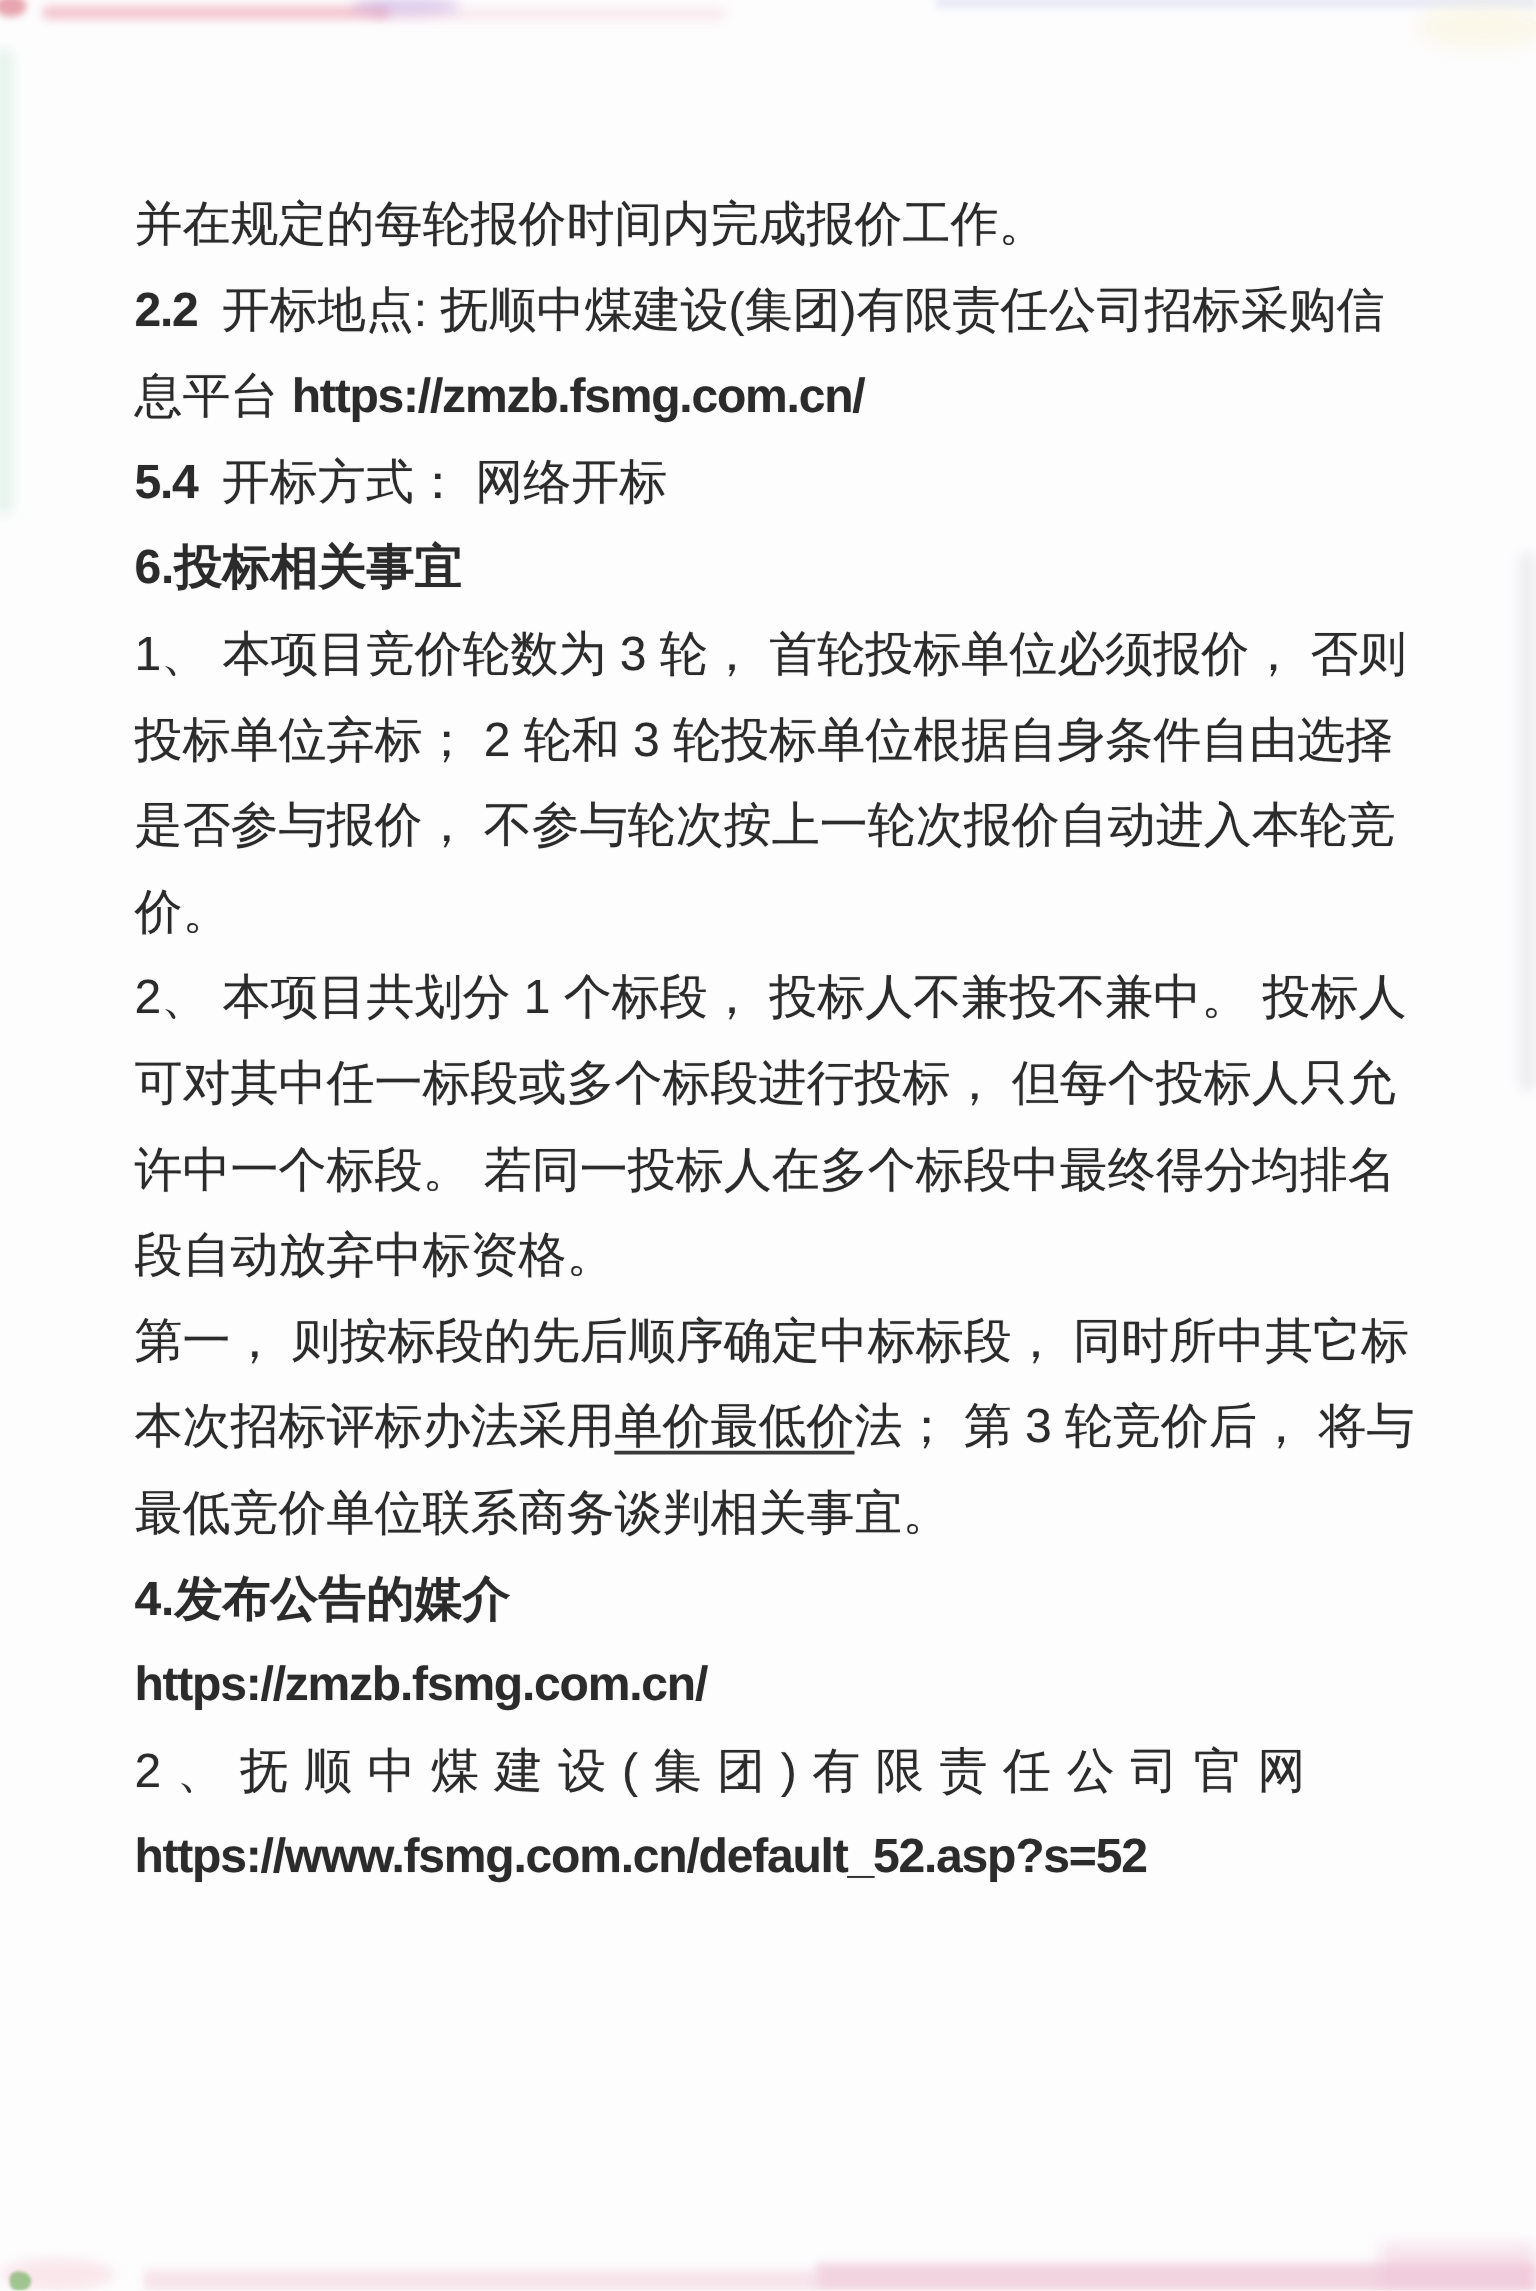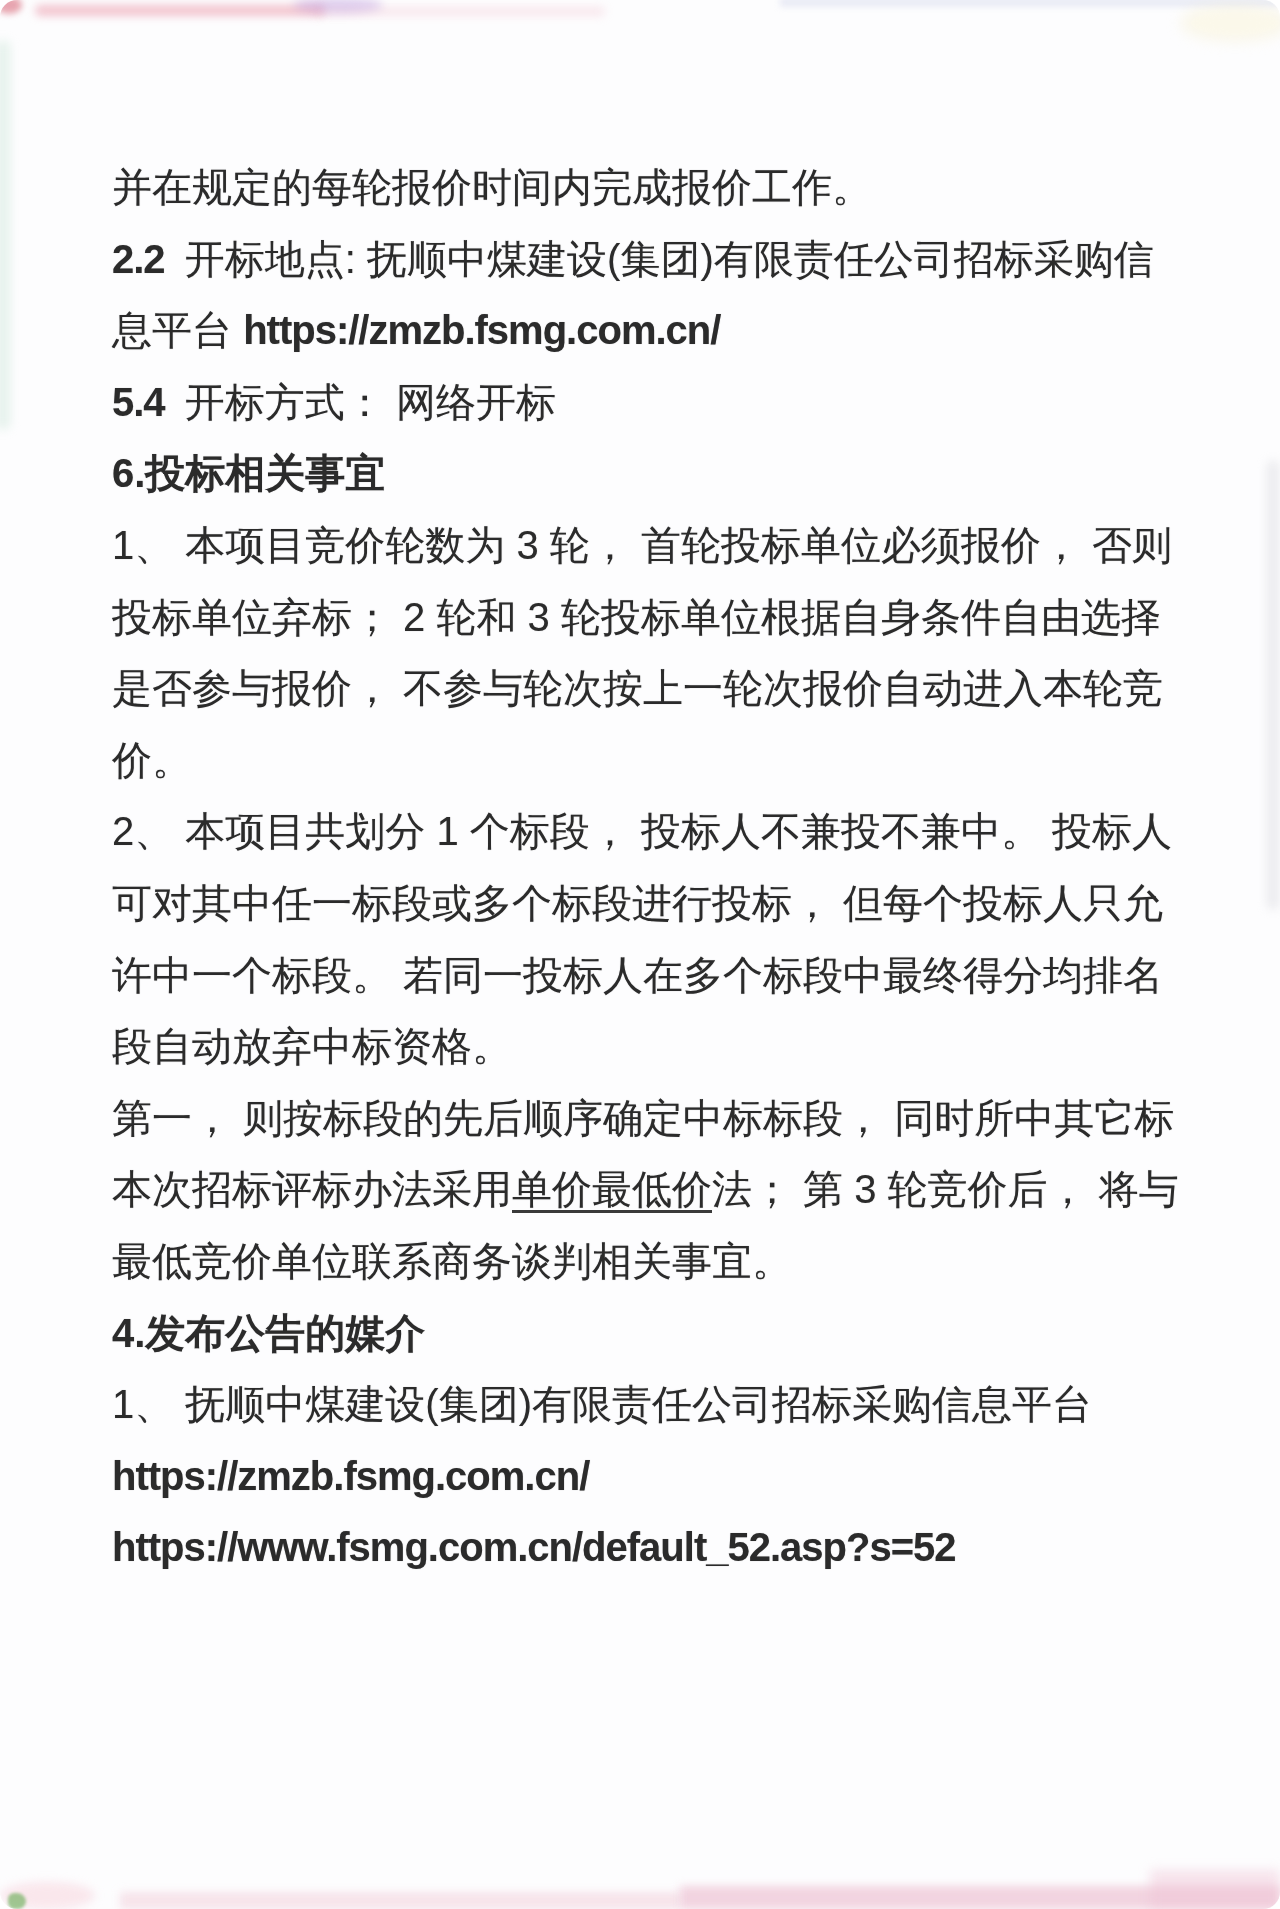--- a/index.html
+++ b/index.html
@@ -5,21 +5,20 @@
   html, body { margin: 0; padding: 0; }
   body { background: #ffffff; }
 
   #page {
     position: relative;
     width: 1280px;
     height: 1909px;
     background: #fdfdfe;
     overflow: hidden;
     font-family: "Liberation Sans", sans-serif;
-    border-radius: 17px;
   }
 
   
   #doc-body {
     position: absolute;
     left: 112px;
     top: 152px;
     width: 1080px;
   }
   .line {
@@ -91,18 +90,18 @@
       <div class="line"><span>是否参与报价， 不参与轮次按上一轮次报价自动进入本轮竞</span></div>
       <div class="line"><span>价。</span></div>
       <div class="line"><span>2、 本项目共划分 1 个标段， 投标人不兼投不兼中。 投标人</span></div>
       <div class="line"><span>可对其中任一标段或多个标段进行投标， 但每个投标人只允</span></div>
       <div class="line"><span>许中一个标段。 若同一投标人在多个标段中最终得分均排名</span></div>
       <div class="line"><span>段自动放弃中标资格。</span></div>
       <div class="line"><span>第一， 则按标段的先后顺序确定中标标段， 同时所中其它标</span></div>
       <div class="line"><span>本次招标评标办法采用</span><span class="u">单价最低价</span><span>法； 第 3 轮竞价后， 将与</span></div>
       <div class="line"><span>最低竞价单位联系商务谈判相关事宜。</span></div>
       <div class="line bold"><span>4.发布公告的媒介</span></div>
-      <div class="line"><span>1、 抚顺中煤建设(集团)有限责任公司招标采购信息平台</span></div>
       <div class="line"><span class="latin">https://zmzb.fsmg.com.cn/</span></div>
+      <div class="line tracked"><span>2、抚顺中煤建设(集团)有限责任公司官网</span></div>
       <div class="line"><span class="latin">https://www.fsmg.com.cn/default_52.asp?s=52</span></div>
     </div>
 
 </div>
 
 </body></html>

